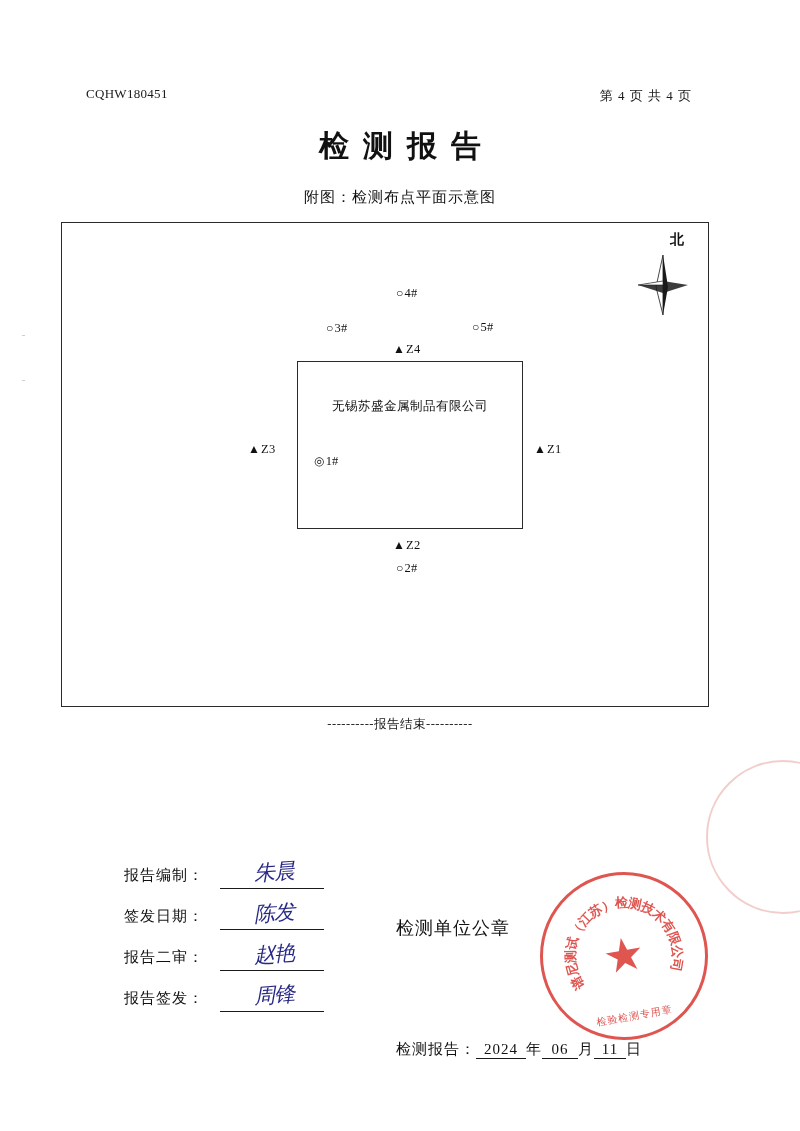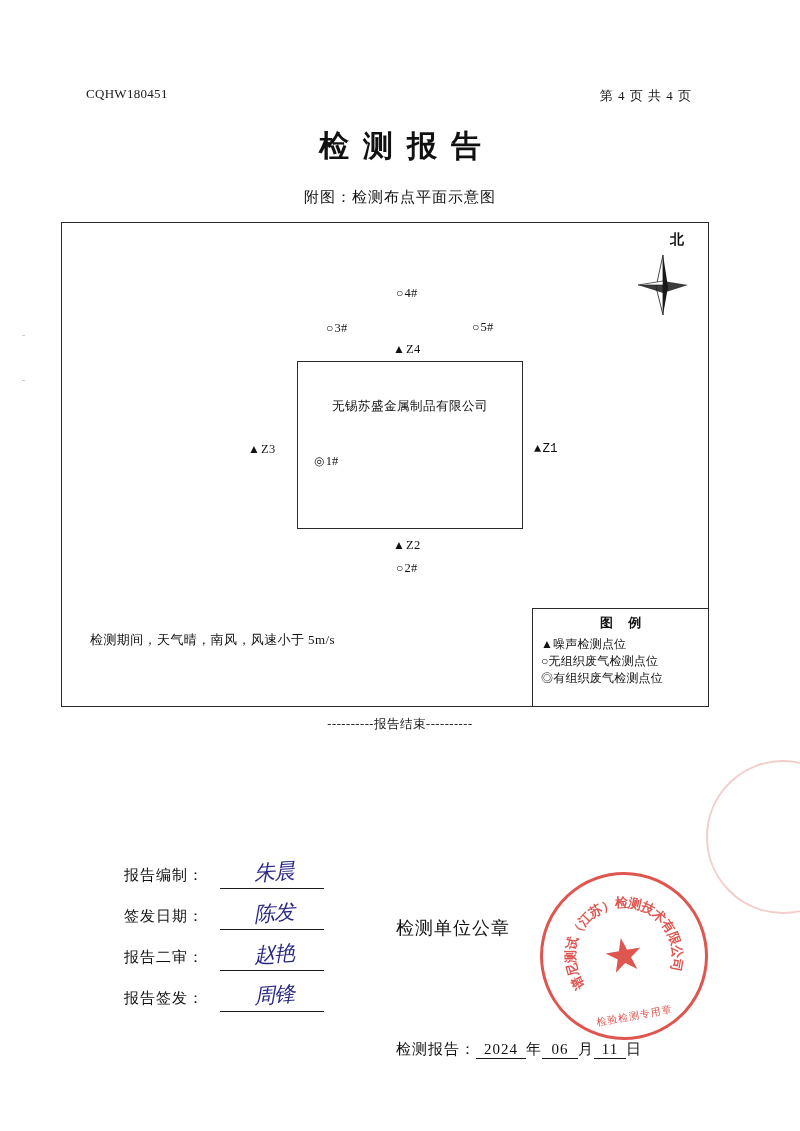--- a/index.html
+++ b/index.html
@@ -341,41 +341,34 @@
   </div>
   <div class="pt" style="left:410px; top:97px;">
     <span class="glyph">○</span><span>5#</span>
   </div>
   <div class="pt" style="left:331px; top:119px;">
     <span class="glyph">▲</span><span>Z4</span>
   </div>
   <div class="pt" style="left:186px; top:219px;">
     <span class="glyph">▲</span><span>Z3</span>
   </div>
-  <div class="pt" style="left:472px; top:219px;font-family:Liberation Mono, monospace;">
+  <div class="pt" style="left:472px; top:219px;">
     <span class="glyph">▲</span><span>Z1</span>
   </div>
   <div class="pt" style="left:252px; top:231px;">
     <span class="glyph">◎</span><span>1#</span>
   </div>
   <div class="pt" style="left:331px; top:315px;">
     <span class="glyph">▲</span><span>Z2</span>
   </div>
   <div class="pt" style="left:334px; top:338px;">
     <span class="glyph">○</span><span>2#</span>
   </div>
 
-  <div class="weather-note">检测期间，天气晴，南风，风速小于 5m/s</div>
-
-  <div class="legend">
-    <div class="legend-title">图 例</div>
-    <div class="legend-item">▲噪声检测点位</div>
-    <div class="legend-item">○无组织废气检测点位</div>
-    <div class="legend-item">◎有组织废气检测点位</div>
-  </div>
+
 </div>
 
 <div class="end-mark">----------报告结束----------</div>
 
 <div class="sig-block">
   <div class="sig-row">
     <span class="sig-label">报告编制：</span>
     <span class="sig-hand">朱晨</span>
     <span class="sig-line"></span>
   </div>

